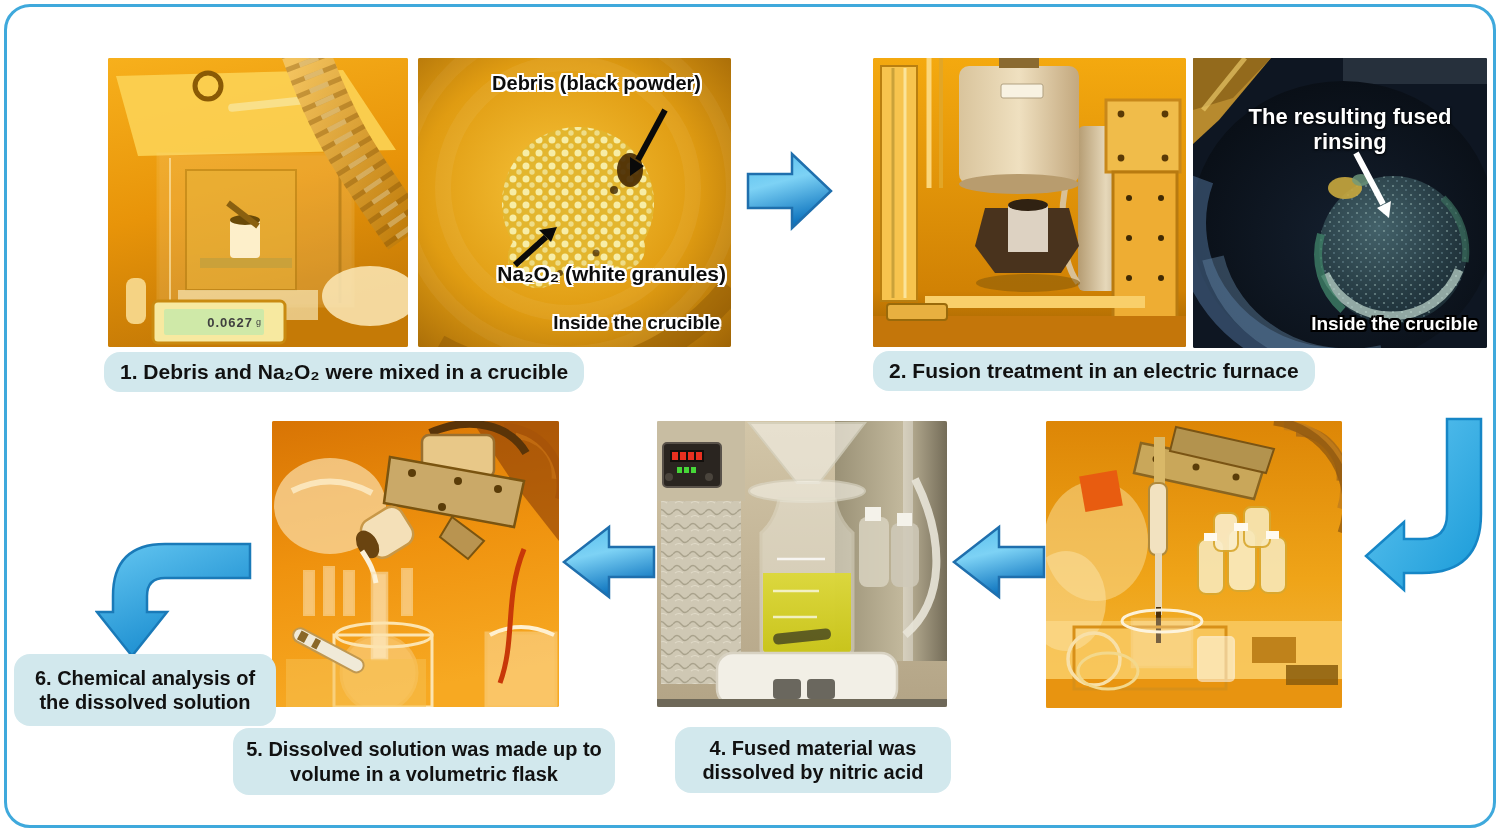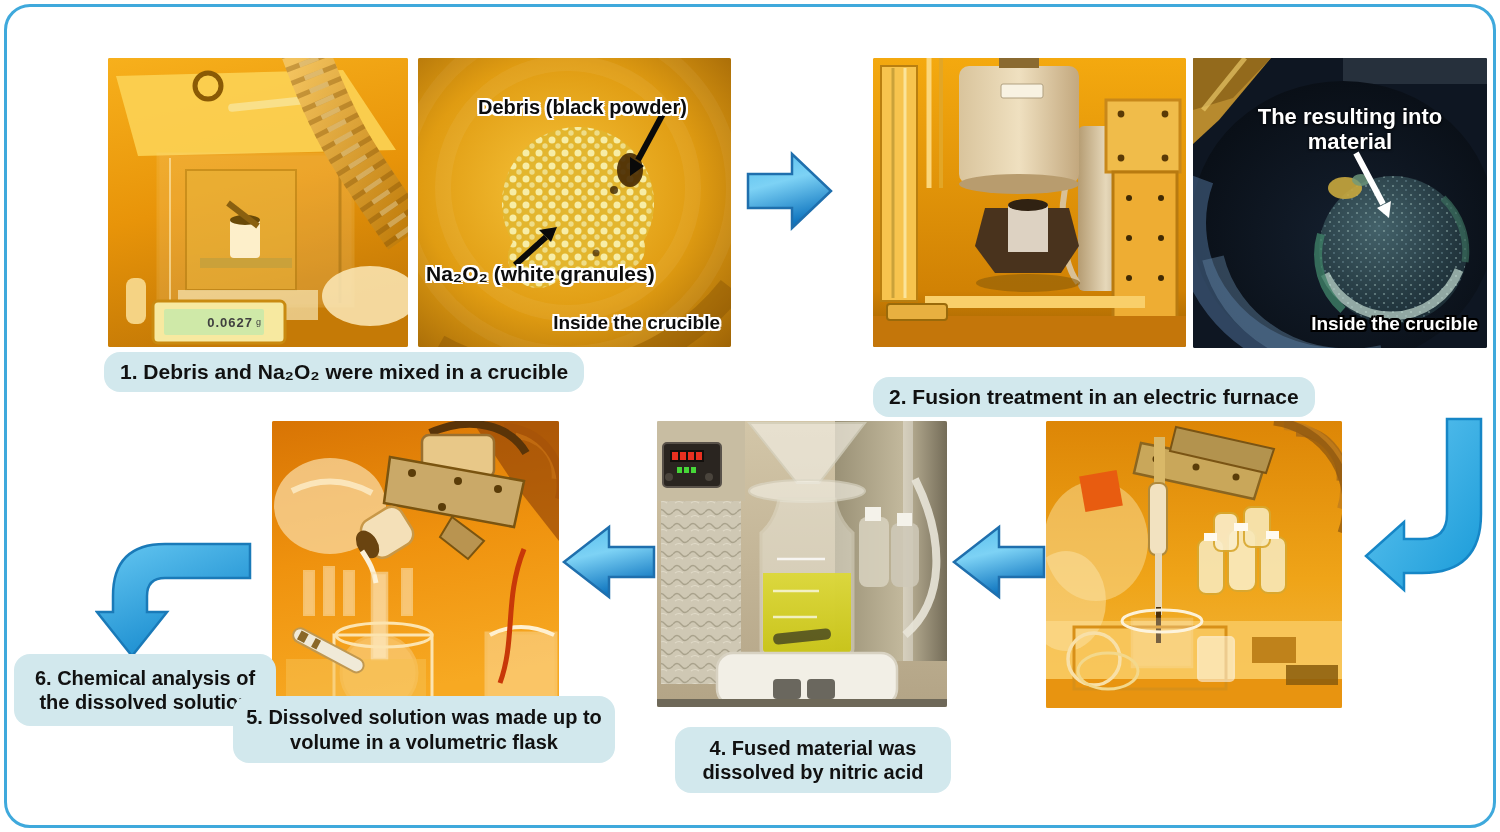--- a/index.html
+++ b/index.html
@@ -110,22 +110,22 @@
     <svg width="313" height="289" viewBox="0 0 313 289" style="position:absolute;left:0;top:0">
       <g>
         <line x1="247" y1="52" x2="220" y2="102" stroke="#0a0a0a" stroke-width="6"></line>
         <polygon points="212,118 226,108 212,99" fill="#0a0a0a"></polygon>
       </g>
       <g>
         <line x1="97" y1="207" x2="128" y2="179" stroke="#0a0a0a" stroke-width="6"></line>
         <polygon points="139,169 133,184 121,172" fill="#0a0a0a"></polygon>
       </g>
     </svg>
-    <div class="pl" style="left:60px;top:14px;width:235px;text-align:left;font-size:20px;margin-top:24px;">Debris (black powder)</div>
-    <div class="pl" style="left:8px;top:204px;width:300px;text-align:left;font-size:21px;">Na₂O₂ (white granules)</div>
+    <div class="pl" style="left:48px;top:14px;width:235px;text-align:right;font-size:20px;">Debris (black powder)</div>
+    <div class="pl" style="left:8px;top:204px;width:300px;text-align:right;font-size:21px;">Na₂O₂ (white granules)</div>
     <div class="pl" style="left:90px;top:254px;width:212px;text-align:right;font-size:19px;">Inside the crucible</div>
   </div>
 
   <div class="caption cap-single" style="left:104px;top:352px;">1. Debris and Na₂O₂ were mixed in a crucible</div>
 
   <svg class="flow-arrow" style="left:746px;top:150px;" width="88" height="82" viewBox="0 0 88 82">
     <defs>
         <linearGradient id="ag1" x1="0" y1="0" x2="0.3" y2="1">
       <stop offset="0" stop-color="#55bdec"></stop>
           <stop offset="0.45" stop-color="#7dd2f5"></stop>
@@ -222,25 +222,25 @@
       <path d="M 250 140 A 74 74 0 0 1 272 204" stroke="#3a6e5c" stroke-width="7" fill="none" opacity="0.7"></path>
       <ellipse cx="152" cy="130" rx="17" ry="11" fill="#c9a83e" opacity="0.9"></ellipse>
       <ellipse cx="168" cy="122" rx="9" ry="6" fill="#6f9a7e" opacity="0.8"></ellipse>
     </svg>
     <svg width="294" height="290" viewBox="0 0 294 290" style="position:absolute;left:0;top:0">
       <g>
         <line x1="163" y1="95" x2="190" y2="146" stroke="#ffffff" stroke-width="6"></line>
         <polygon points="196,160 198,143 184,150" fill="#ffffff"></polygon>
       </g>
     </svg>
-    <div class="pl-white" style="position:absolute;left:32px;top:46px;width:250px;text-align:center;font-weight:bold;font-size:22px;line-height:1.15;">The resulting into material</div>
+    <div class="pl-white" style="position:absolute;left:32px;top:46px;width:250px;text-align:center;font-weight:bold;font-size:22px;line-height:1.15;">The resulting fused rinsing</div>
     <div class="pl-white-outline" style="position:absolute;left:95px;top:255px;width:190px;text-align:right;font-weight:bold;font-size:19px;">Inside the crucible</div>
   </div>
 
-  <div class="caption cap-single" style="left:873px;top:351px;margin-top:26px;">2. Fusion treatment in an electric furnace</div>
+  <div class="caption cap-single" style="left:873px;top:351px;">2. Fusion treatment in an electric furnace</div>
 
   <svg class="flow-arrow" style="left:1362px;top:414px;" width="128" height="192" viewBox="0 0 128 192">
     <defs>
         <linearGradient id="ag2" x1="0" y1="0" x2="1" y2="1">
       <stop offset="0" stop-color="#66c8f2"></stop>
           <stop offset="1" stop-color="#189ad8"></stop>
     </linearGradient>
       </defs>
     <path d="M 85 5 L 119 5 L 119 100 Q 119 159 60 159 L 42 159 L 42 176 L 4 142 L 42 108 L 42 125 L 60 125 Q 85 125 85 100 Z" fill="url(#ag2)" stroke="#1686c6" stroke-width="2.5"></path>
   </svg>
@@ -427,15 +427,15 @@
     <defs>
         <linearGradient id="ag5" x1="0" y1="0" x2="0.6" y2="1">
       <stop offset="0" stop-color="#66c8f2"></stop>
           <stop offset="1" stop-color="#1387cc"></stop>
     </linearGradient>
       </defs>
     <path d="M 155 6 L 70 6 Q 18 6 18 58 L 18 74 L 2 74 L 37 118 L 72 74 L 52 74 L 52 58 Q 52 40 70 40 L 155 40 Z" fill="url(#ag5)" stroke="#1a7ab8" stroke-width="2.5"></path>
   </svg>
 
   <div class="caption cap-multi" style="left:14px;top:654px;width:246px;height:62px;">6. Chemical analysis of the dissolved solution</div>
-  <div class="caption cap-multi" style="left:233px;top:696px;width:366px;height:57px;">5. Dissolved solution was made up to volume in a volumetric flask</div>
+  <div class="caption cap-multi" style="left:233px;top:728px;width:366px;height:57px;">5. Dissolved solution was made up to volume in a volumetric flask</div>
   <div class="caption cap-multi" style="left:675px;top:727px;width:260px;height:56px;">4. Fused material was dissolved by nitric acid</div>
 </div>
 
 </body></html>

